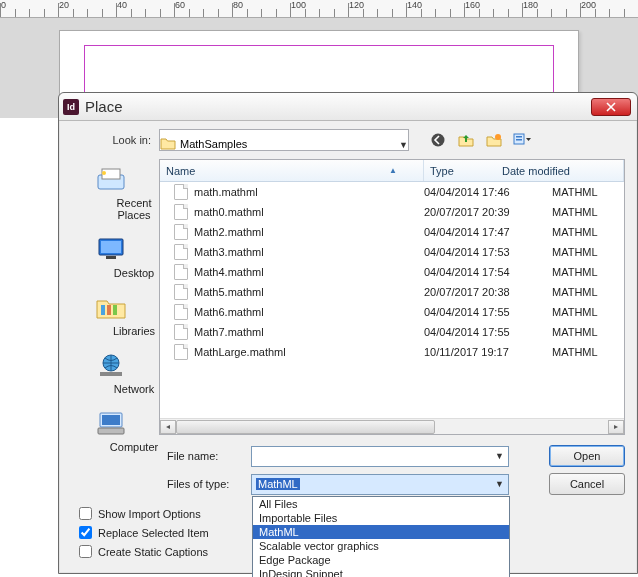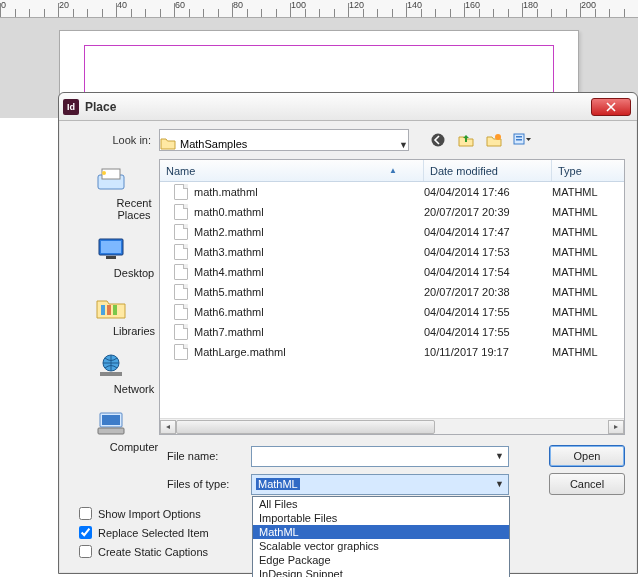--- a/index.html
+++ b/index.html
@@ -11,21 +11,21 @@
 .ruler .tick.major { height: 14px; }
 .ruler .label { position: absolute; top: 0; font-size: 9px; }
 .canvas-area { background: #d9d9d9; height: 100px; padding-top: 12px; display: flex; justify-content: center; }
 .page { background: #fff; width: 520px; height: 80px; border: 1px solid #aaa; position: relative; box-shadow: 2px 2px 3px rgba(0,0,0,0.1); }
 .page-inner { position: absolute; left: 24px; right: 24px; top: 14px; bottom: 0; border: 1px solid #c53fc5; }
 
 
 .dialog { position: absolute; left: 58px; top: 92px; width: 580px; height: 482px; background: #f0f0f0; border: 1px solid #6a6a6a; border-radius: 6px 6px 0 0; box-shadow: 0 0 0 1px #e4e4e4 inset; }
 .titlebar { height: 28px; background: linear-gradient(#fdfdfd,#e8e8e8); border-bottom: 1px solid #b8b8b8; border-radius: 6px 6px 0 0; display: flex; align-items: center; padding: 0 4px; }
 .titlebar .app-icon { width: 16px; height: 16px; background: #4b1630; border-radius: 2px; margin-right: 6px; display: flex; align-items: center; justify-content: center; color: #fff; font-size: 9px; font-weight: bold; }
-.titlebar .title { flex: 1; color: #333; font-size: 12px; font-weight: bold; }
+.titlebar .title { flex: 1; color: #333; font-size: 15px; }
 .close-btn { width: 40px; height: 18px; background: linear-gradient(#e77,#c22); border: 1px solid #801515; border-radius: 3px; display: flex; align-items: center; justify-content: center; margin-right: 2px; }
 .close-btn svg { width: 10px; height: 10px; }
 
 .dialog-body { padding: 8px 12px 8px 12px; }
 
 .lookin-row { display: flex; align-items: center; gap: 8px; margin-bottom: 8px; }
 .lookin-label { width: 80px; text-align: right; color: #333; }
 .lookin-combo { flex: 1; height: 22px; background: #fff; border: 1px solid #abadb3; display: flex; align-items: flex-end; padding: 0 0; gap: 4px; max-width: 250px; }
 .lookin-combo .txt { flex: 1; }
 .lookin-combo .chev { font-size: 9px; color: #333; }
@@ -243,22 +243,22 @@
           </div>
         </div>
 
       <div class="file-panel">
         <div class="file-list">
           <div class="columns">
             <div class="col name">
                 <span>Name</span>
                 <span class="sort-arrow">▲</span>
               </div>
+            <div class="col type">Type</div>
             <div class="col date">Date modified</div>
-            <div class="col type">Type</div>
           </div>
           <div class="rows" id="file-rows">
               <div class="file-row">
                 <span class="fic"></span>
                 <span class="fname">math.mathml</span>
                 <span class="fdate">04/04/2014 17:46</span>
                 <span class="ftype">MATHML</span>
               </div>
               <div class="file-row">
                 <span class="fic"></span>

